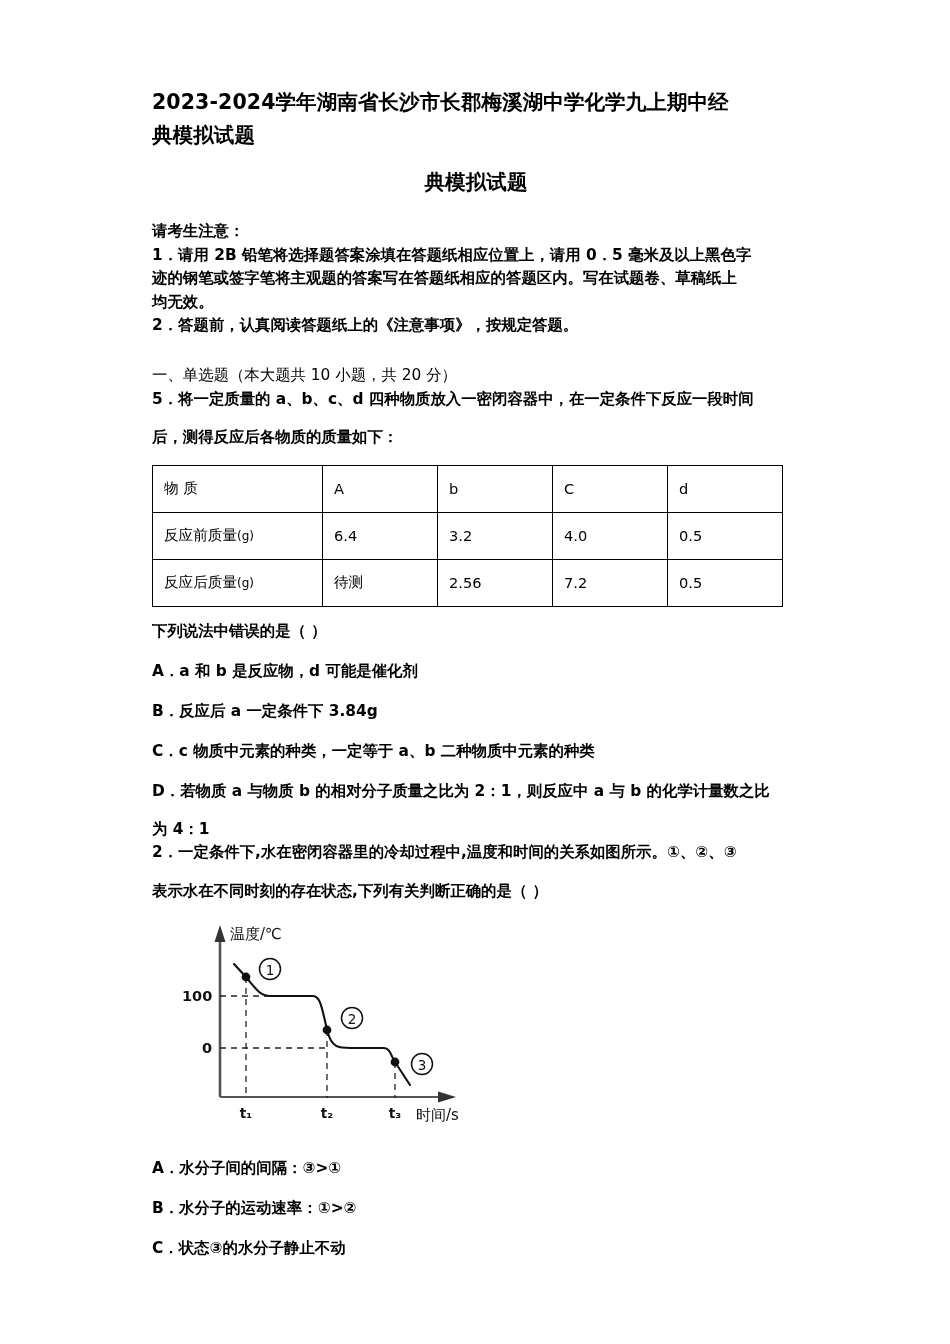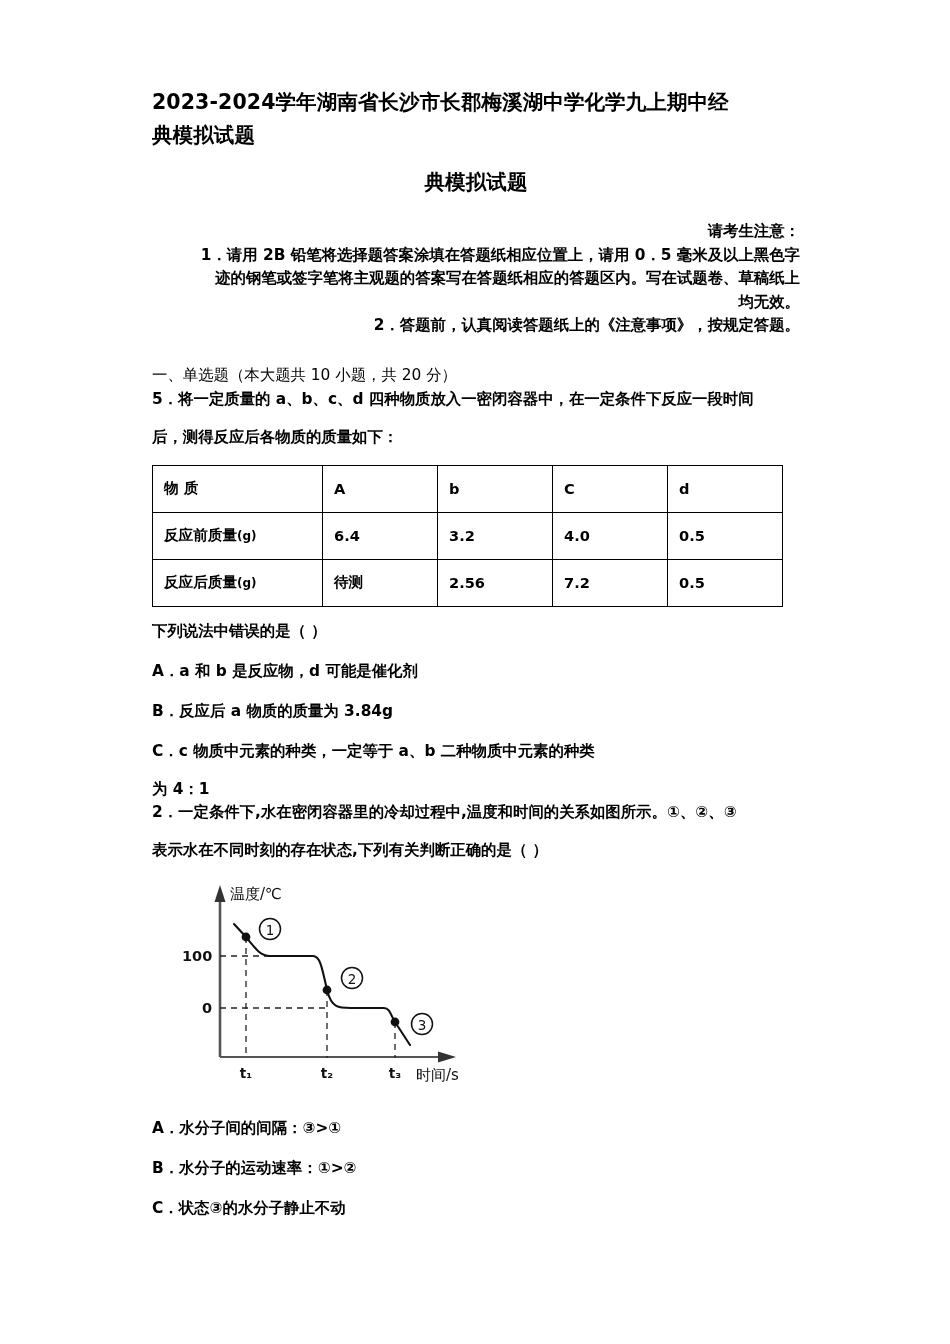--- a/index.html
+++ b/index.html
@@ -53,21 +53,21 @@
     letter-spacing: 0.1px;
   }
 
   
   .notice {
     margin-top: 24px;
     font-size: 15.4px;
     font-weight: bold;
     line-height: 1.52;
   }
-  .notice p { margin: 0; text-align: right; }
+  .notice p { margin: 0; }
   .notice .item { text-indent: 0; }
 
   
   .section-head {
     margin-top: 27px;
     font-size: 15.4px;
     font-weight: normal;
     line-height: 1.5;
   }
 
@@ -93,21 +93,21 @@
     margin-top: 16px;
     margin-left: 0;
     width: 570px;
     table-layout: fixed;
   }
   table.mass-table td {
     border: 1.4px solid #000000;
     height: 46px;
     padding: 0 0 0 11px;
     font-size: 14.6px;
-    font-weight: bold;
+    font-weight: normal;
     vertical-align: middle;
   }
   table.mass-table td.c0 { width: 158px; }
   table.mass-table td.c1,
   table.mass-table td.c2,
   table.mass-table td.c3,
   table.mass-table td.c4 { width: 103px; }
   .sub-g { font-size: 12px; }
 
   
@@ -168,22 +168,23 @@
           <td class="c1">待测</td>
           <td class="c2">2.56</td>
           <td class="c3">7.2</td>
           <td class="c4">0.5</td>
         </tr>
       </tbody>
     </table>
 
     <div class="q-line" style="margin-top:13px">下列说法中错误的是（  ）</div>
     <div class="q-opt">A．a 和 b 是反应物，d 可能是催化剂</div>
-    <div class="q-opt">B．反应后 a 物质的质量为 3.84g</div>
+    <div class="q-opt">B．反应后 a 一定条件下 3.84g</div>
     <div class="q-opt">C．c 物质中元素的种类，一定等于 a、b 二种物质中元素的种类</div>
+    <div class="q-opt">D．若物质 a 与物质 b 的相对分子质量之比为 2：1，则反应中 a 与 b 的化学计量数之比</div>
     <div class="q-line spaced">为 4：1</div>
 
     <div class="q-line" style="">2．一定条件下,水在密闭容器里的冷却过程中,温度和时间的关系如图所示。①、②、③</div>
     <div class="q-line spaced">表示水在不同时刻的存在状态,下列有关判断正确的是（ ）</div>
 
     <div class="chart-wrap">
       <svg width="300" height="220" viewBox="0 0 300 220">
 
         <g>
           <line x1="48" y1="22" x2="48" y2="180" stroke="#555555" stroke-width="2.6"></line>

